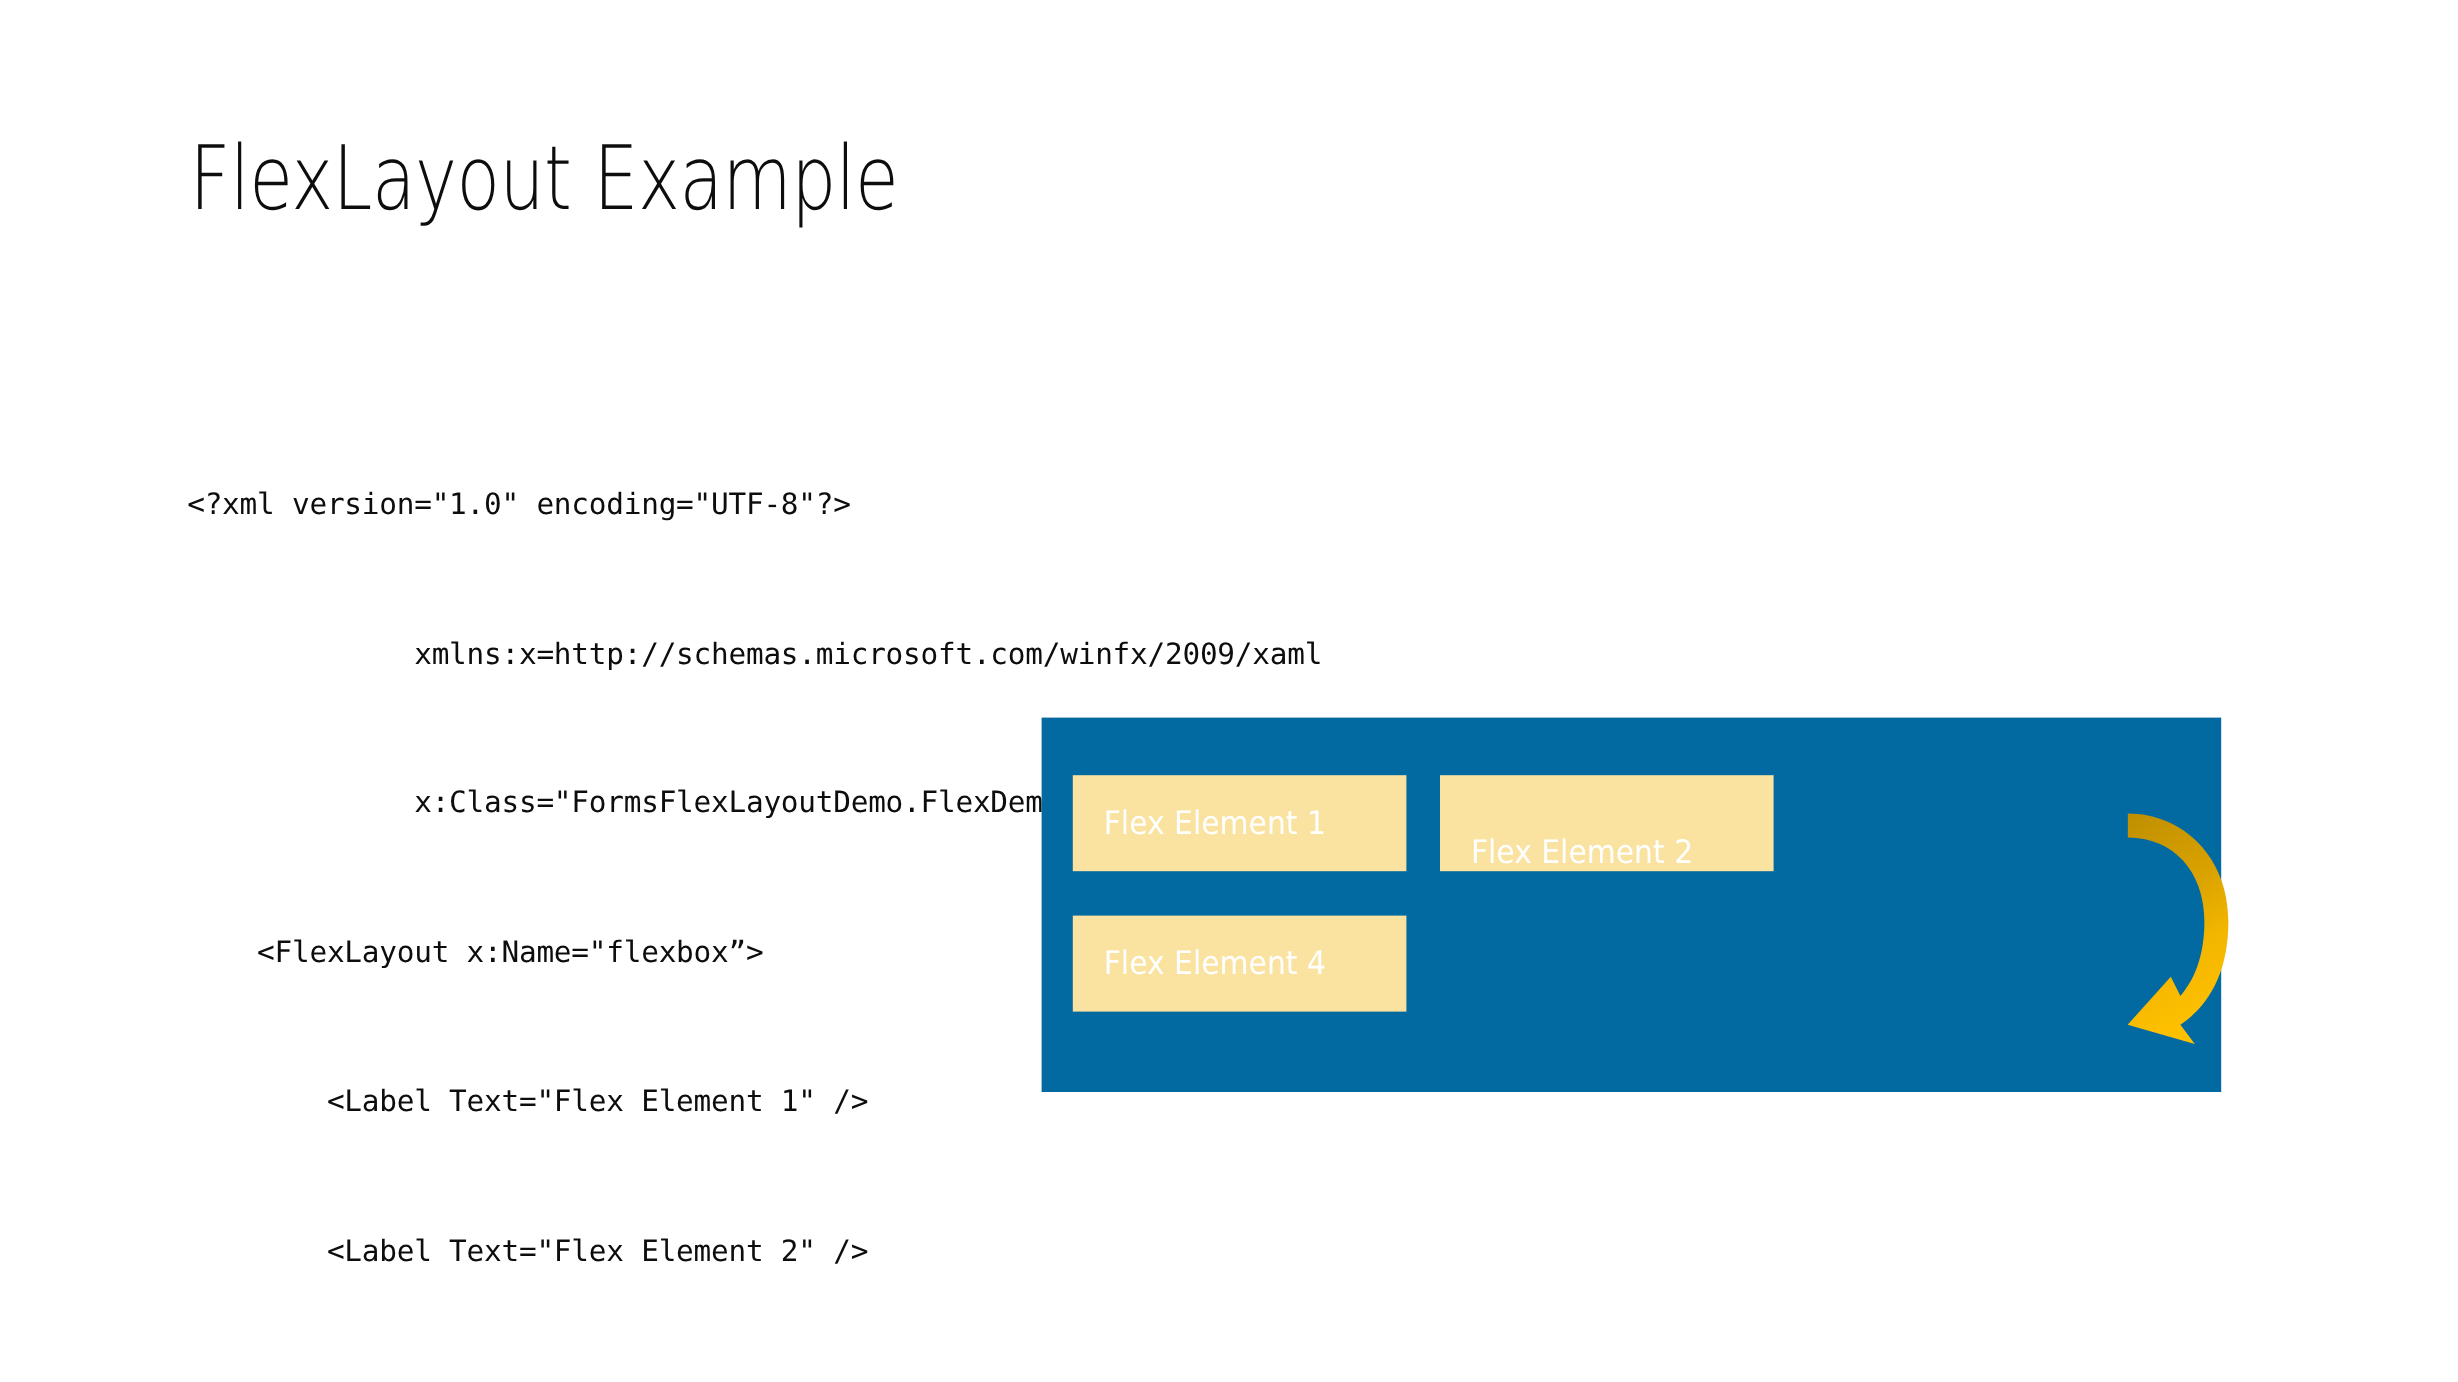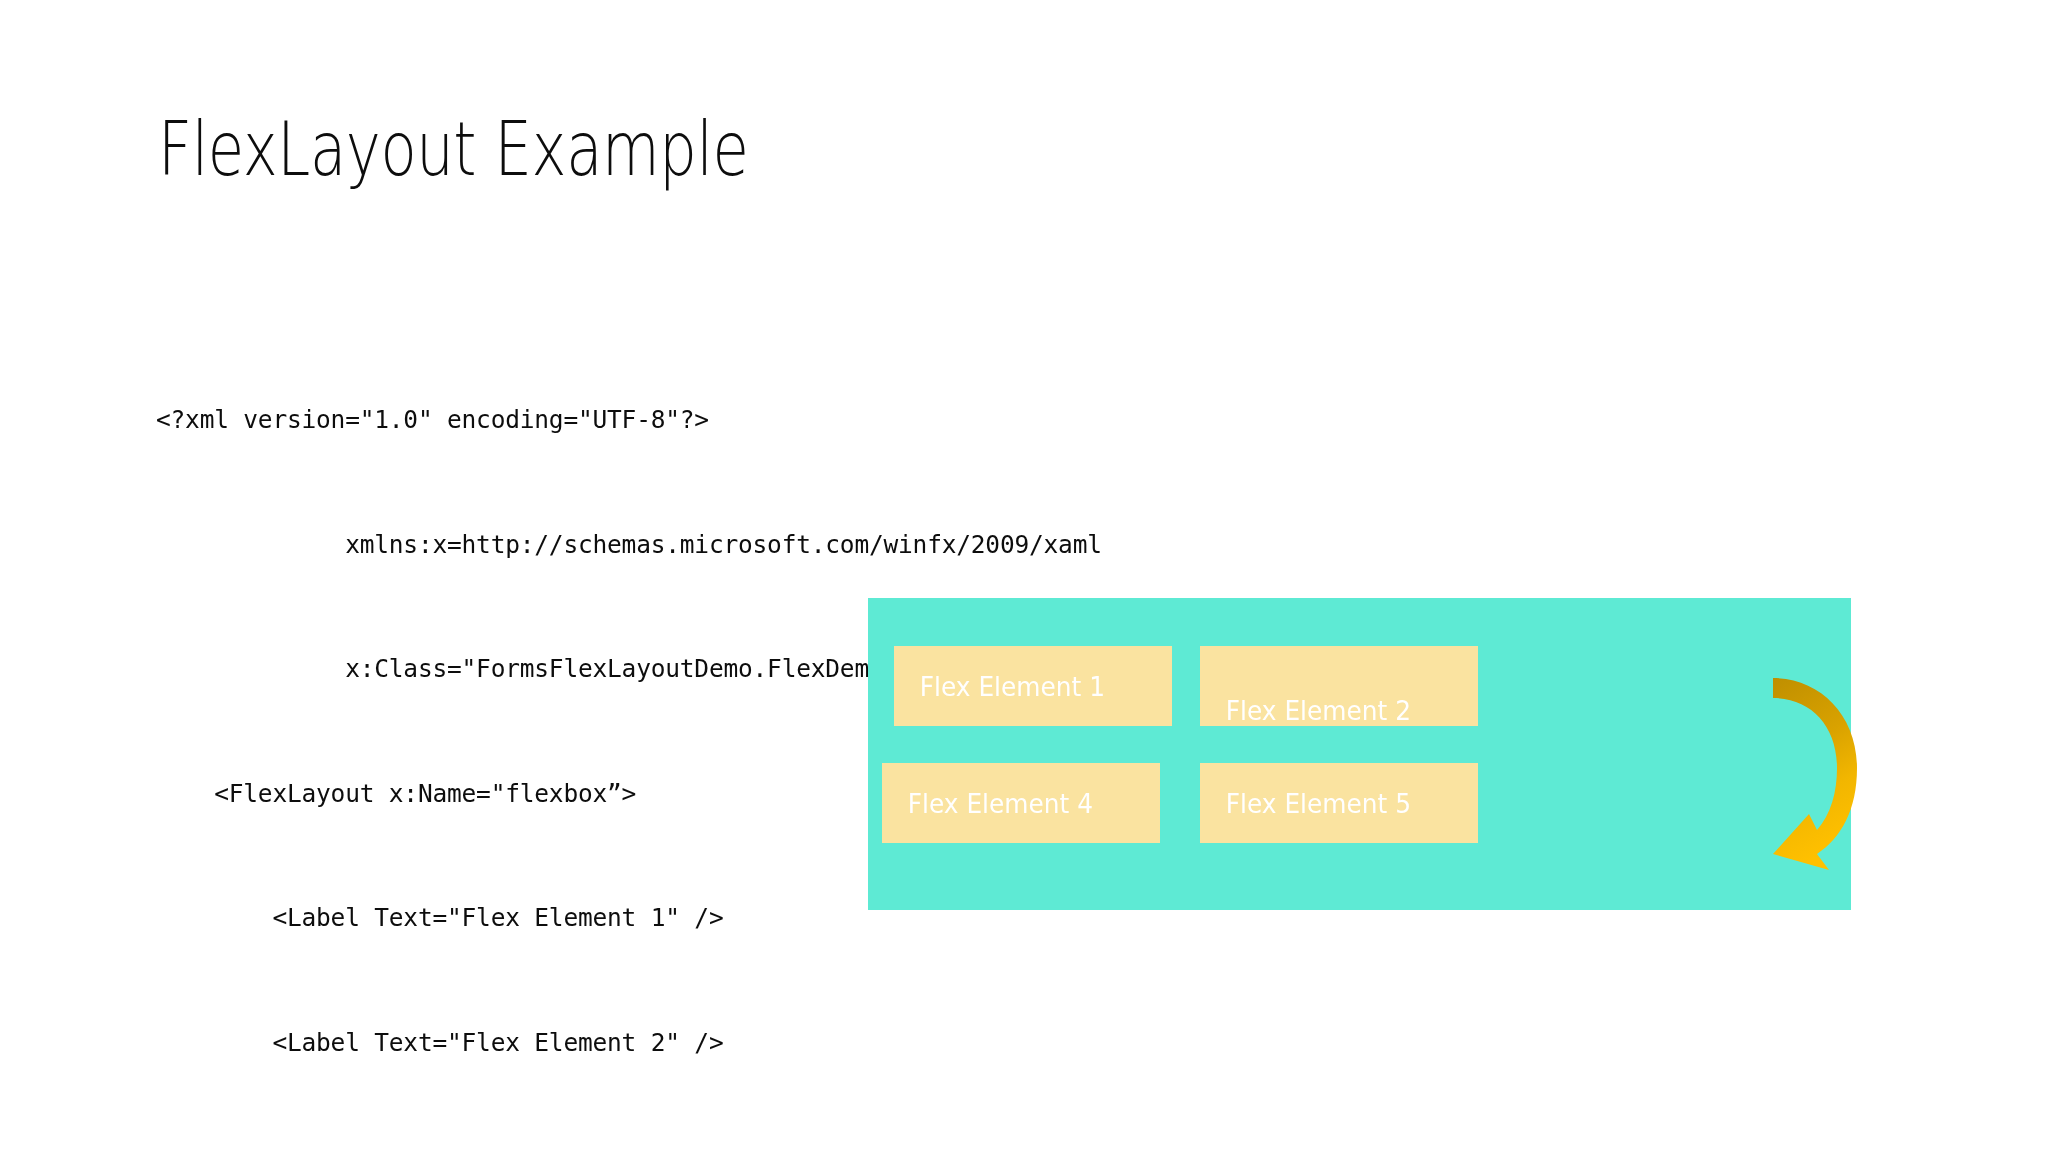--- a/index.html
+++ b/index.html
@@ -56,21 +56,21 @@
     height: 41.5px;
   }
 
   
   #flex-panel {
     position: absolute;
     left: 868px;
     top: 598px;
     width: 983px;
     height: 312px;
-    background: #5eead4;
+    background: #0369a1;
     box-sizing: border-box;
   }
   #flex-panel-inner {
     position: absolute;
     left: 0; top: 0;
     width: 100%; height: 100%;
   }
   .flex-box {
     position: absolute;
     background: #FAE3A0;
@@ -89,21 +89,21 @@
     white-space: nowrap;
     padding-left: 28px;
     transform: scaleX(0.92);
     transform-origin: left center;
   }
   
   #flex-box-1 { left: 26px;  top: 48px; }
   #flex-box-2 { left: 332px; top: 48px; align-items: flex-end; }
   #flex-box-3 { left: 637px; top: 48px; }
   
-  #flex-box-4 { left: 14px;  top: 165px; text-align: right; }
+  #flex-box-4 { left: 26px;  top: 165px; text-align: right; }
   #flex-box-5 { left: 332px; top: 165px; }
 
   
   #wrap-arrow {
     position: absolute;
     left: 905px;
     top: 60px;
     width: 130px;
     height: 230px;
     overflow: visible;
@@ -140,23 +140,20 @@
 
       <div class="flex-box" id="flex-box-2">
         <span class="flex-box-label">Flex Element 2</span>
       </div>
 
 
       <div class="flex-box" id="flex-box-4">
         <span class="flex-box-label">Flex Element 4</span>
       </div>
 
-      <div class="flex-box" id="flex-box-5">
-        <span class="flex-box-label">Flex Element 5</span>
-      </div>
 
       <div id="wrap-arrow">
         <svg width="130" height="230" viewBox="0 0 130 230" xmlns="http://www.w3.org/2000/svg">
           <defs>
             <linearGradient id="arrowGrad" x1="0" y1="0" x2="0.25" y2="1">
               <stop offset="0%" stop-color="#BF8F00"></stop>
               <stop offset="42%" stop-color="#D9A200"></stop>
               <stop offset="70%" stop-color="#F2B600"></stop>
               <stop offset="100%" stop-color="#FFC000"></stop>
             </linearGradient>

